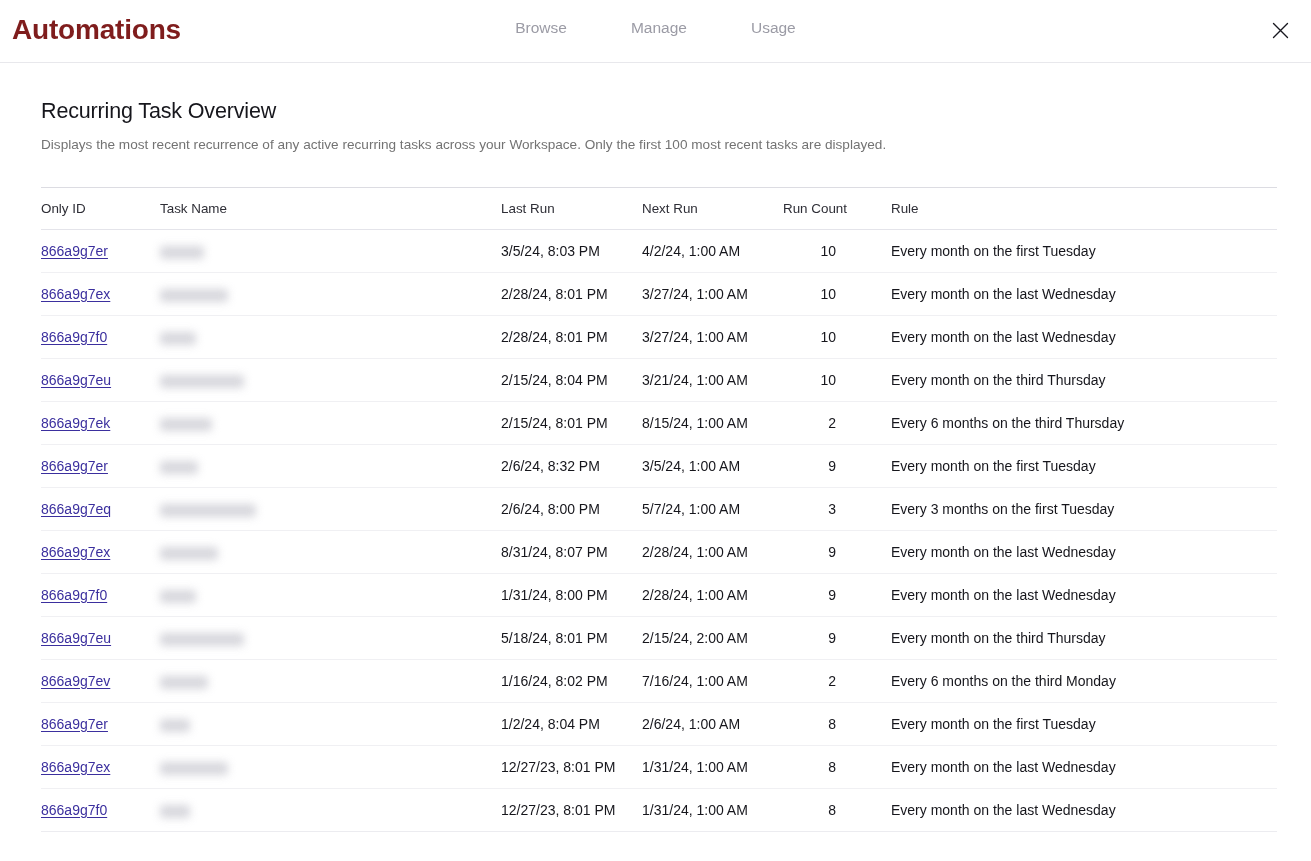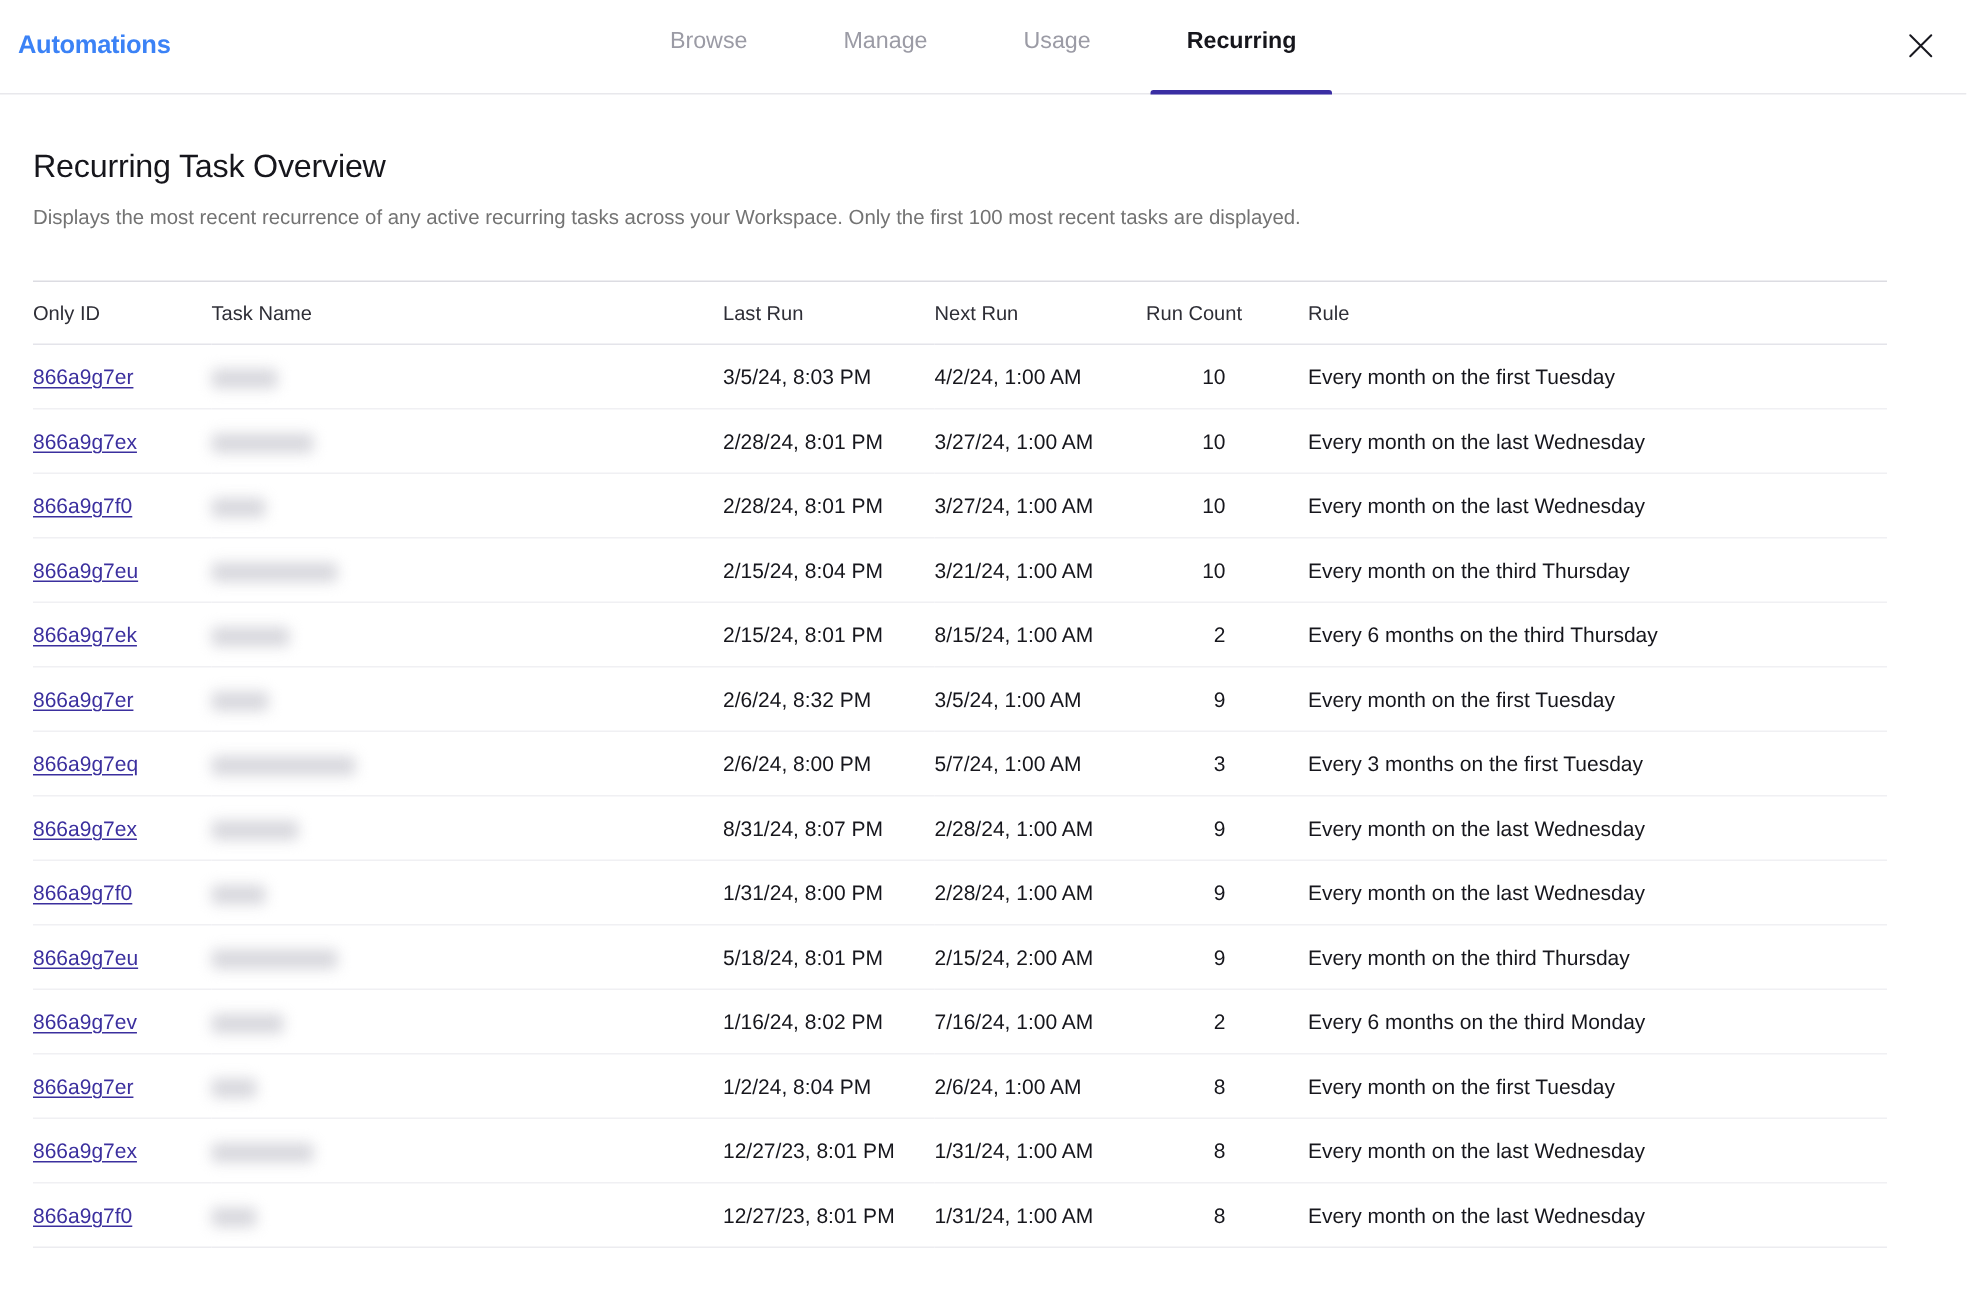--- a/index.html
+++ b/index.html
@@ -17,24 +17,24 @@
   .topbar {
     position: relative;
     height: 63px;
     width: 1311px;
     background: #ffffff;
     border-bottom: 1px solid #e8e8ec;
   }
   .app-title {
     position: absolute;
     left: 12px; top: 16px;
-    font-size: 17px;
+    font-size: 28px;
     font-weight: 700;
     letter-spacing: -0.2px;
-    color: #3b82f6;
+    color: #7f1d1d;
     line-height: 28px;
   }
   .tabs {
     position: absolute;
     left: 0; right: 0; top: 0;
     height: 63px;
     display: flex;
     justify-content: center;
     align-items: flex-end;
     gap: 16px;
@@ -67,21 +67,21 @@
     right: 14px; top: 13px;
     width: 34px; height: 34px;
     display: flex; align-items: center; justify-content: center;
     cursor: pointer;
     border-radius: 4px;
   }
   .close-btn svg { display: block; }
 
   
   .content {
-    padding: 34px 40px 0 22px;
+    padding: 34px 40px 0 41px;
   }
   .page-title {
     font-size: 21.5px;
     font-weight: 500;
     color: #16161c;
     letter-spacing: -0.15px;
     margin: 0 0 11px 0;
     line-height: 28px;
   }
   .page-desc {
@@ -165,21 +165,20 @@
 </head>
 <body>
 
 <div class="topbar">
   <div class="app-title">Automations</div>
 
   <nav class="tabs" id="tabbar">
       <div class="tab">Browse</div>
       <div class="tab">Manage</div>
       <div class="tab">Usage</div>
-      <div class="tab active">Recurring</div>
     </nav>
 
   <div class="close-btn">
     <span>
       <svg width="17" height="17" viewBox="0 0 17 17" aria-hidden="true">
         <path d="M1.5 1.5 L15.5 15.5 M15.5 1.5 L1.5 15.5" stroke="#18181f" stroke-width="1.35" stroke-linecap="round"></path>
       </svg>
     </span>
   </div>
 </div>

